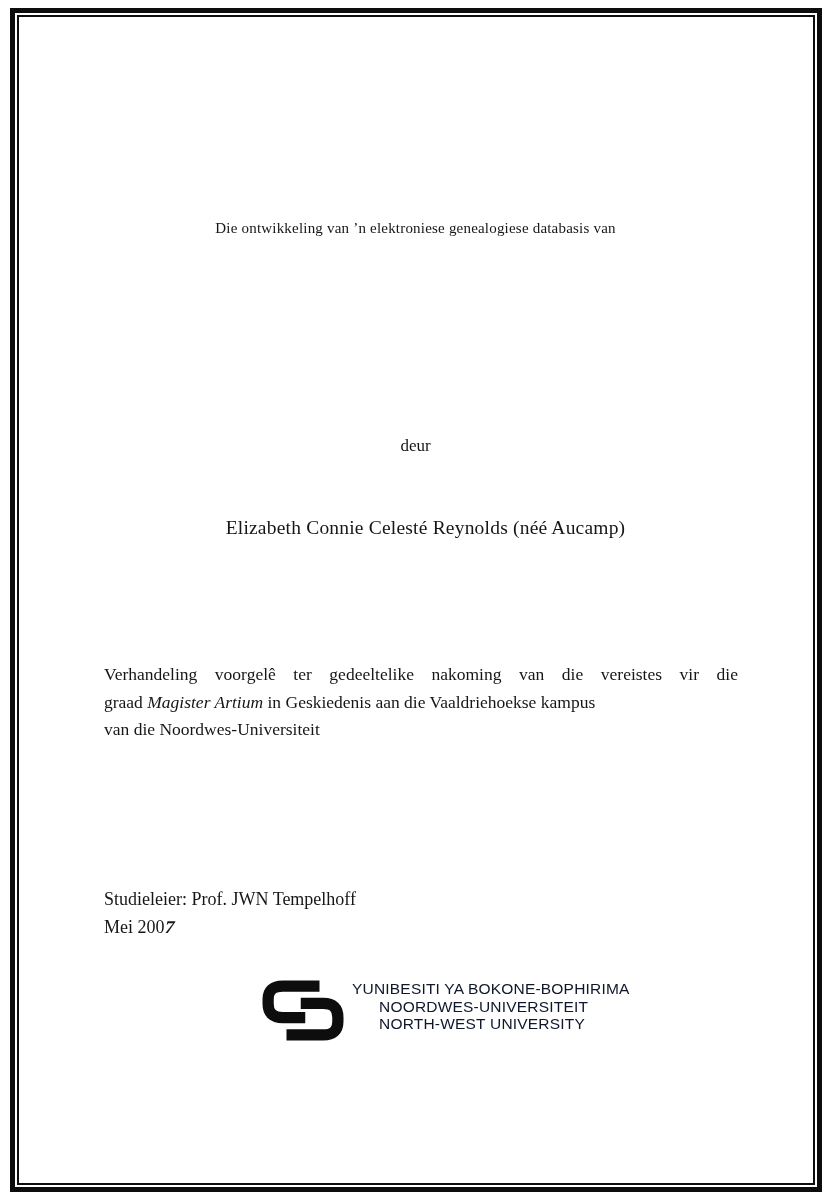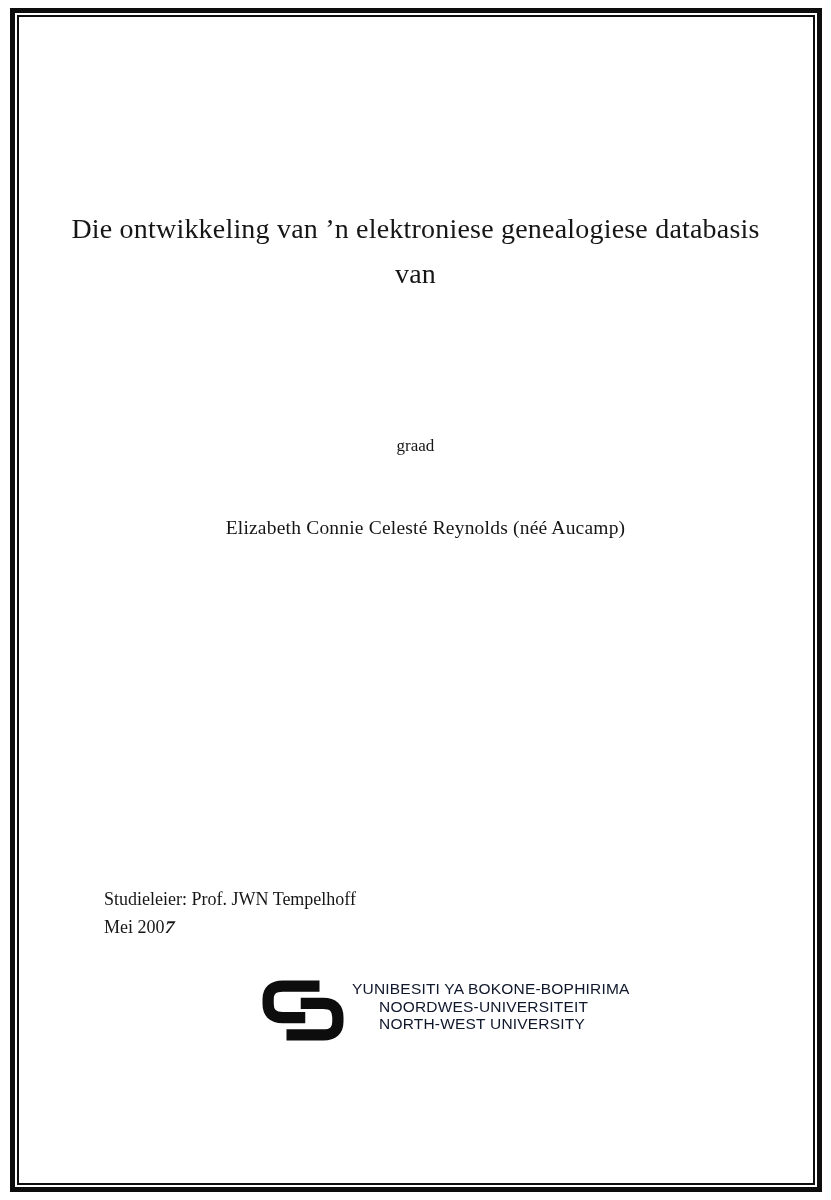--- a/index.html
+++ b/index.html
@@ -20,21 +20,21 @@
   }
   .inner-frame {
     position: absolute;
     inset: 2px;
     border: 2px solid #0d0d0d;
   }
   .title-block {
     position: absolute;
     left: 60px; right: 60px; top: 206px;
     text-align: center;
-    font-size: 28px;
+    font-size: 15px;
     line-height: 45px;
     letter-spacing: 0.2px;
     font-family: Liberation Serif, serif;
   }
   .byline {
     position: absolute;
     left: 0; right: 0; top: 436px;
     text-align: center;
     font-size: 17px;
   }
@@ -95,24 +95,29 @@
 <div class="page">
 
   <div class="outer-frame">
     <div class="inner-frame"></div>
   </div>
 
   <div class="title-block">
     <div>Die ontwikkeling van ’n elektroniese genealogiese databasis van</div>
   </div>
 
-  <div class="byline">graad</div>
+  <div class="byline">deur</div>
 
   <div class="author">Elizabeth Connie Celesté Reynolds (néé Aucamp)</div>
 
+  <div class="statement">
+    <div class="stmt-line1">Verhandeling voorgelê ter gedeeltelike nakoming van die vereistes vir die</div>
+    <div><span>graad </span><span class="italic">Magister Artium</span><span> in Geskiedenis aan die Vaaldriehoekse kampus</span></div>
+    <div>van die Noordwes-Universiteit</div>
+  </div>
 
   <div class="supervisor-block">
     <div>Studieleier: Prof. JWN Tempelhoff</div>
     <div><span>Mei 200</span><span class="final-digit">7</span></div>
   </div>
 
   <div class="logo-row">
     <svg class="logo-mark" width="90" height="69" viewBox="0 0 120 92" aria-hidden="true">
 
       <path d="M 82 13.5 H 33 Q 13.5 13.5 13.5 31 V 37 Q 13.5 55.5 33 55.5 H 63" fill="none" stroke="#0d0d0d" stroke-width="15" stroke-linecap="butt"></path>

